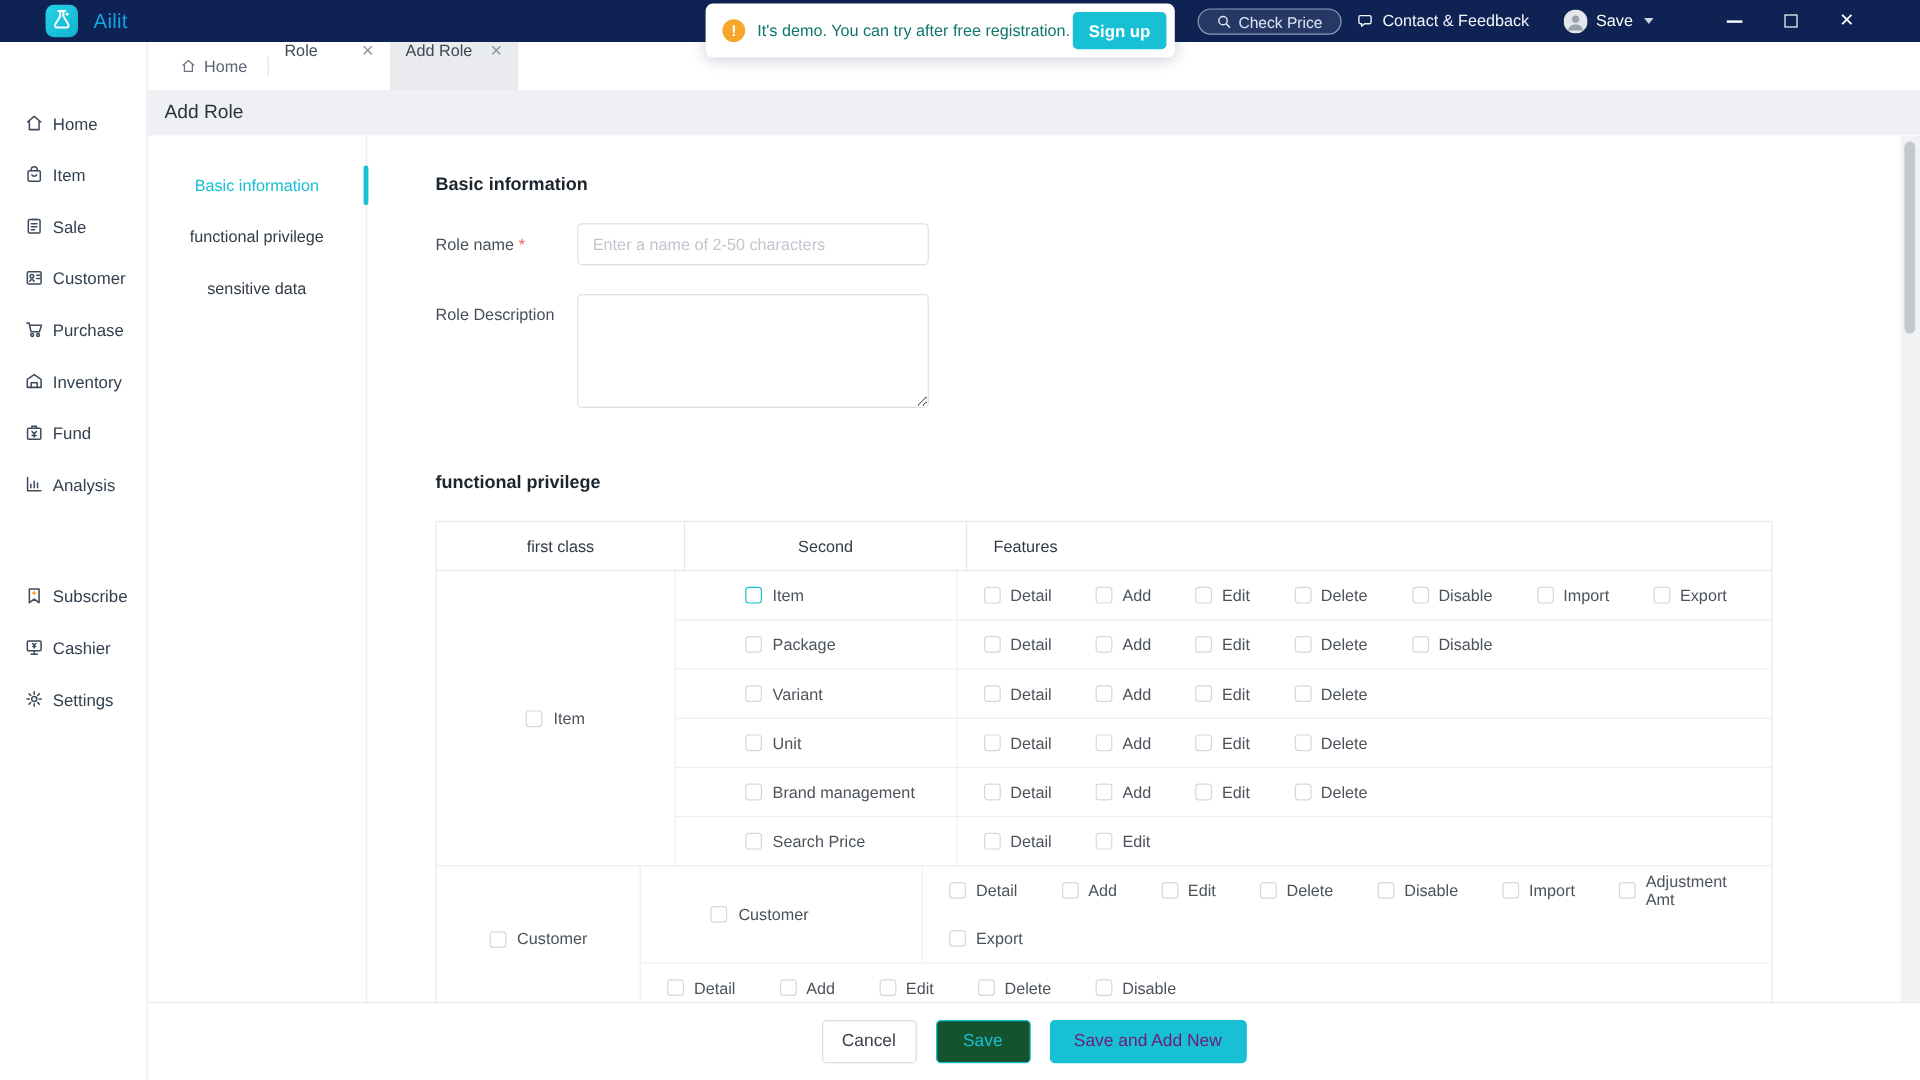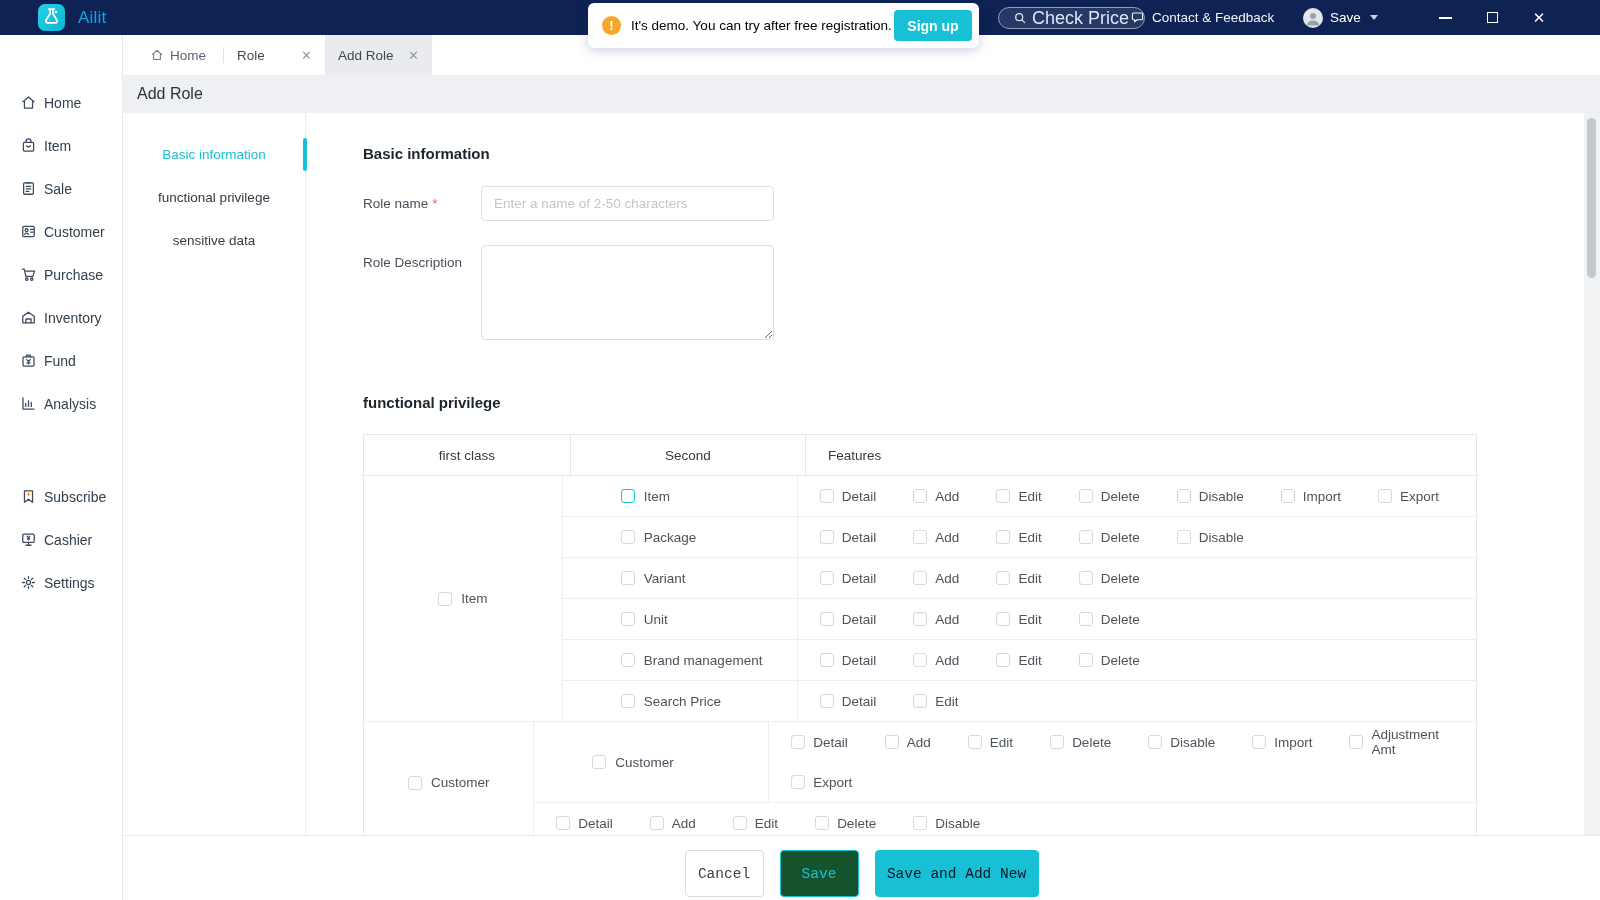--- a/index.html
+++ b/index.html
@@ -7,72 +7,72 @@
     font-family: "Liberation Sans", sans-serif; }
   :root { --accent:#17c0d4; --topbar-bg:#0e2253; --warning:#f7a62a; }
 
   
   .topbar { position: absolute; left:0; top:0; width:1600px; height:35px; background: var(--topbar-bg); z-index: 10; }
   .brand { position:absolute; left:38px; top:4px; display:flex; align-items:center; gap:13px; }
   .logo { width:27px; height:27px; border-radius:7px; background:linear-gradient(135deg,#25d3e8,#10b3cf);
     display:flex; align-items:center; justify-content:center; }
   .app-title { color:#0ea5e9; font-size:17px; letter-spacing:.2px; }
   .check-price { position:absolute; left:998px; top:7px; height:22px; padding:0 15px; border-radius:11px;
-    border:1px solid #909cb8; background:rgba(255,255,255,.10); color:#dde6f6; font-size:18px;
+    border:1px solid #909cb8; background:rgba(255,255,255,.10); color:#dde6f6; font-size:13px;
     display:flex; align-items:center; gap:6px; cursor:pointer; }
   .contact { position:absolute; left:1130px; top:0; height:35px; display:flex; align-items:center; gap:7px;
     color:#f2f5fa; font-size:13.5px; cursor:pointer; }
   .user { position:absolute; left:1303px; top:0; height:35px; display:flex; align-items:center; gap:7px;
     color:#fff; font-size:13.5px; cursor:pointer; }
   .caret { width:0; height:0; border-left:4px solid transparent; border-right:4px solid transparent;
     border-top:5px solid #ccd4e3; margin-left:2px; }
   .wins { position:absolute; left:1438px; top:0; height:35px; display:flex; align-items:center; gap:33px; color:#fff; }
   .win-btn { width:14px; height:14px; display:flex; align-items:center; justify-content:center; cursor:pointer; }
   .win-min-bar { width:13px; height:2px; background:#fff; }
   .win-max-box { width:11px; height:11px; border:1.5px solid #fff; }
   .win-close-x { font-size:15px; line-height:1; color:#fff; }
 
   
   .toast { position:absolute; left:588px; top:3px; width:391px; height:45px; background:#fff; border-radius:6px;
     box-shadow:0 2px 12px rgba(15,35,80,.22); display:flex; align-items:center; padding:0 7px 0 14px; z-index:100; }
   .warn { width:19px; height:19px; border-radius:50%; background:var(--warning); color:#fff; font-weight:bold;
     font-size:13px; display:flex; align-items:center; justify-content:center; margin-right:10px; flex:0 0 auto; }
-  .toast-text { font-size:13.5px; color:#000000; flex:1; }
+  .toast-text { font-size:13.5px; color:#0f766e; flex:1; }
   .signup { width:78px; height:31px; background:var(--accent); color:#fff; border:none; border-radius:4px;
     font-size:14px; font-weight:bold; cursor:pointer; }
 
   
   .sidebar { position:absolute; left:0; top:35px; bottom:0; width:123px; background:#fff;
     border-right:1px solid #e7e9ec; padding-top:46px; z-index:5; }
   .side-item { height:43px; display:flex; align-items:center; padding-left:20px; cursor:pointer;
     color:#33404f; font-size:14px; }
   .side-item.spaced { margin-top:50px; }
   .side-item .icon { width:17px; height:17px; margin-right:7px; color:#3d4b5c; display:flex; }
   .side-item .icon svg { width:17px; height:17px; }
 
   
   .main { position:absolute; left:123px; top:35px; right:0; bottom:0; display:flex; flex-direction:column; background:#fff; }
   .tabbar { height:40px; display:flex; align-items:stretch; background:#fff; }
   .tab-home { display:flex; align-items:center; gap:6px; padding:0 17px 0 27px; color:#5a6472;
     font-size:13.5px; cursor:pointer; }
   .tab-sep { width:1px; height:16px; background:#dfe2e6; align-self:center; }
-  .tab { display:flex; align-items:center; justify-content:space-between; width:101px; padding:0 13px;
+  .tab { display:flex; justify-content:space-between; width:101px; padding:0 13px;
     font-size:13.5px; color:#3f4854; cursor:pointer; }
   .tab.active { background:#e9ebef; width:107px; }
   .tab-x { color:#949ca6; font-size:13px; cursor:pointer; }
   .pagetitle { height:38px; background:#eef0f3; display:flex; align-items:center; padding-left:14px;
     font-size:16px; color:#2b323c; }
   .content { flex:1; position:relative; background:#fff; overflow:hidden; }
   .footer { height:65px; border-top:1px solid #e8eaed; background:#fff; display:flex;
     justify-content:center; align-items:flex-start; padding-top:14px; gap:16px; }
-  .btn { height:47px; border-radius:4px; font-size:14.5px; cursor:pointer;
-    font-family:Liberation Mono, monospace; }
+  .btn { height:36px; border-radius:4px; font-size:14.5px; cursor:pointer;
+    font-family:Liberation Sans, sans-serif; }
   .btn-cancel { width:79px; background:#fff; border:1px solid #d9dce1; color:#3a414b; }
   .btn-save { width:79px; background:#14532d; border:1px solid var(--accent); color:var(--accent); }
-  .btn-save-add { width:164px; background:var(--accent); border:1px solid var(--accent); color:#0f172a; }
+  .btn-save-add { width:164px; background:var(--accent); border:1px solid var(--accent); color:#701a75; }
 
   
   .inner-nav { position:absolute; left:0; top:0; bottom:0; width:183px; border-right:1px solid #eaecef;
     padding-top:20px; background:#fff; }
   .inner-item { position:relative; height:43px; display:flex; align-items:center; justify-content:center;
     font-size:13.5px; color:#333b45; cursor:pointer; }
   .inner-item.active { color:var(--accent); }
   .inner-item.active::after { content:""; position:absolute; right:-2px; top:5px; bottom:5px; width:4px;
     border-radius:2px; background:var(--accent); }
 

